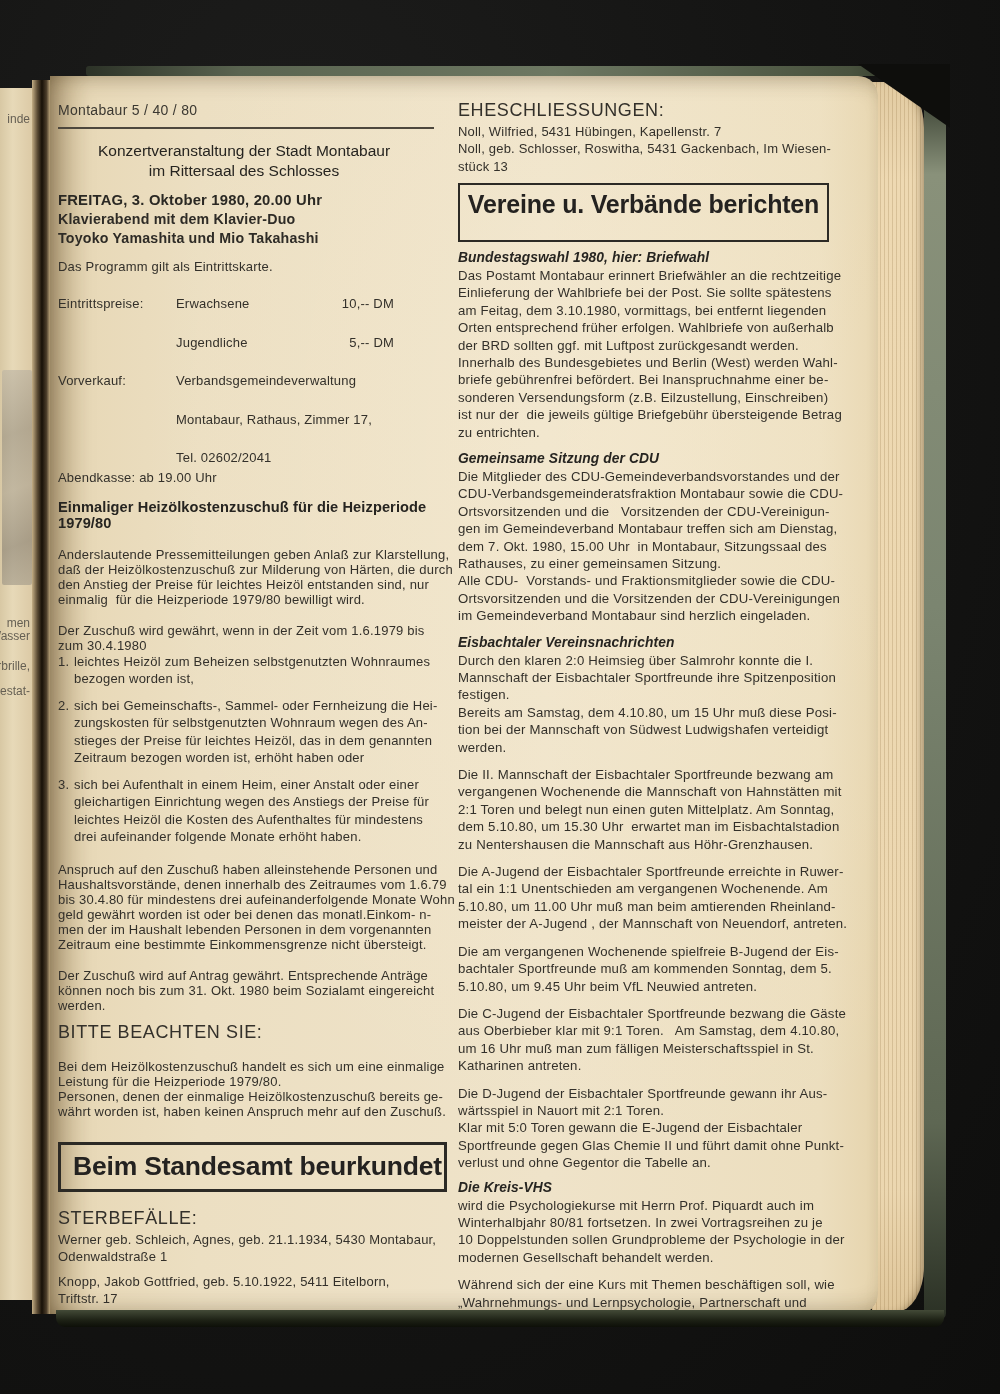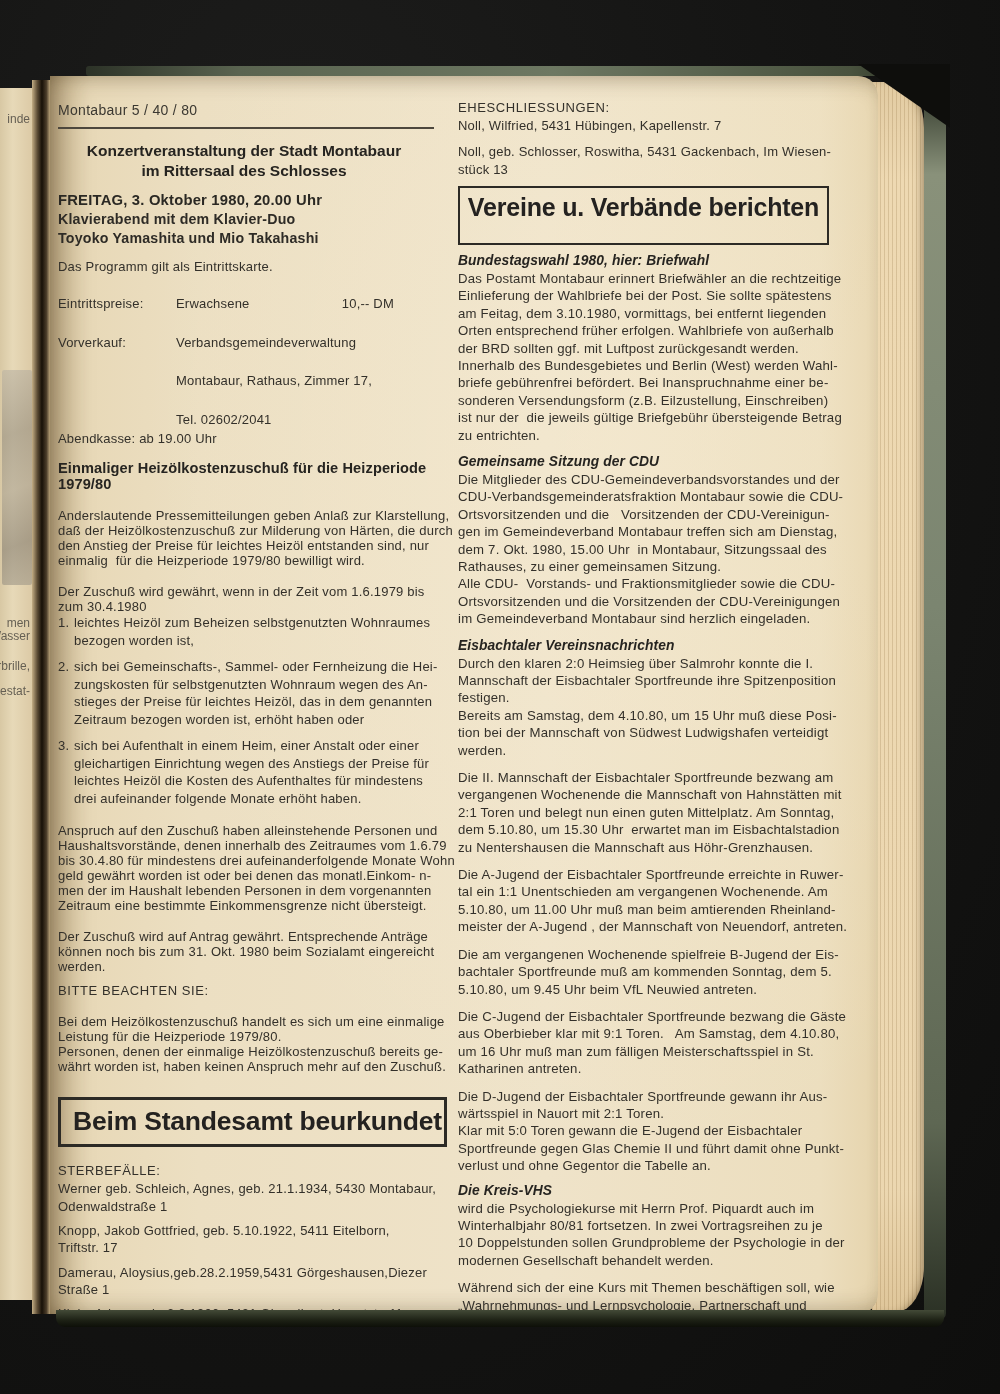--- a/index.html
+++ b/index.html
@@ -45,38 +45,38 @@
     box-shadow:inset 26px 0 34px -20px rgba(55,35,8,.55), inset 0 14px 22px -14px rgba(70,50,15,.35),
       inset 0 -16px 22px -14px rgba(70,50,15,.3);
     color:#33302a;}
   .col-left{position:absolute;left:8px;top:26px;width:394px;}
   .col-right{position:absolute;left:408px;top:24px;width:426px;}
 
   .pre{white-space:pre;}
   .issue{font-size:14px;letter-spacing:.3px;color:#3b3831;}
   .rule{width:376px;height:2px;background:#4d473d;margin:9px 0 12px 0;}
 
-  .c-title{font-weight:700;font-size:15.5px;line-height:19.5px;text-align:center;
+  .c-title{font-weight:400;font-size:15.5px;line-height:19.5px;text-align:center;
     width:372px;margin:2px 0 12px 0;color:#262420;white-space:pre-line;}
   .c-date{font-weight:700;font-size:14.8px;letter-spacing:.2px;color:#2a2823;margin-bottom:2px;}
   .c-perf{font-weight:700;font-size:14.2px;line-height:18.5px;letter-spacing:.2px;color:#2e2b26;white-space:pre;}
   .c-note{font-size:13px;margin-top:12px;letter-spacing:.2px;}
   .trow{white-space:nowrap;font-size:13px;line-height:17.6px;letter-spacing:.2px;}
   .trow .tl{display:inline-block;width:118px;}
   .trow .tv{display:inline-block;width:152px;margin-top:21px;}
   .trow .tp{display:inline-block;width:66px;text-align:right;}
   .boxoffice{font-size:13px;margin-top:3px;letter-spacing:.2px;}
 
   .art-head{font-weight:700;font-size:14.6px;color:#262420;margin:14px 0 3px 0;letter-spacing:.1px;}
   .art-head.rc{font-size:13.8px;margin:8px 0 2px 0;font-style:italic;}
   .p{font-size:13px;line-height:15px;letter-spacing:.2px;margin:16px 0 9px 0;}
   .col-right .p{font-size:13.2px;line-height:17.4px;margin:0 0 10px 0;}
   .nl{display:grid;grid-template-columns:16px 1fr;font-size:13px;line-height:17.5px;
     letter-spacing:.2px;margin:0 0 9px 0;}
-  .caps{font-size:13px;letter-spacing:.6px;margin:4px 0 2px 0;}
+  .caps{font-size:18px;letter-spacing:.6px;margin:4px 0 2px 0;}
 
   .bigbox{border:3px solid #2c2a25;display:inline-block;padding:6px 2px 7px 12px;margin:14px 0 12px 0;}
   .bigbox .t{font-weight:700;font-size:26.5px;letter-spacing:-.2px;color:#242220;white-space:nowrap;}
   .bigbox2{border:2.5px solid #2c2a25;width:371px;box-sizing:border-box;text-align:center;
     padding:5px 4px 21px 4px;margin:8px 0 6px 0;}
   .bigbox2 .t{font-weight:700;font-size:25px;letter-spacing:-.2px;color:#242220;white-space:nowrap;}
 
   .entry{font-size:13px;line-height:17.3px;letter-spacing:.2px;margin:0 0 7px 0;white-space:pre;}
 </style>
 </head>
@@ -108,20 +108,23 @@
       <section>
         <div class="c-title">Konzertveranstaltung der Stadt Montabaur
 im Rittersaal des Schlosses</div>
         <div class="c-date">FREITAG, 3. Oktober 1980, 20.00 Uhr</div>
         <div class="c-perf">Klavierabend mit dem Klavier-Duo
 Toyoko Yamashita und Mio Takahashi</div>
         <div class="c-note">Das Programm gilt als Eintrittskarte.</div>
         <div>
           <div class="trow">
             <span class="tl">Eintrittspreise:</span><span class="tv">Erwachsene</span><span class="tp">10,-- DM</span>
+          </div>
+          <div class="trow">
+            <span class="tl"></span><span class="tv">Jugendliche</span><span class="tp">5,-- DM</span>
           </div>
           <div class="trow">
             <span class="tl">Vorverkauf:</span><span class="tv">Verbandsgemeindeverwaltung</span><span class="tp"></span>
           </div>
           <div class="trow">
             <span class="tl"></span><span class="tv">Montabaur, Rathaus, Zimmer 17,</span><span class="tp"></span>
           </div>
           <div class="trow">
             <span class="tl"></span><span class="tv">Tel. 02602/2041</span><span class="tp"></span>
           </div>
@@ -185,21 +188,21 @@
 Straße 1</div>
         <div class="entry">Klein, Adam, geb. 2.2.1900, 5431 Oberelbert, Hauptstr. 11</div>
         <div class="entry">Gilles, Valentin Joseph, geb. 9.4.1896, 5431 Niederelbert,
 Hauptstr. 65</div>
       </section>
     </div>
 
     <div class="col-right">
       <section>
         <div class="caps" style="margin-top:0">EHESCHLIESSUNGEN:</div>
-        <div class="entry" style="margin-bottom:9px">Noll, Wilfried, 5431 Hübingen, Kapellenstr. 7</div>
+        <div class="entry" style="margin-bottom:0">Noll, Wilfried, 5431 Hübingen, Kapellenstr. 7</div>
         <div class="entry" style="margin-bottom:0">Noll, geb. Schlosser, Roswitha, 5431 Gackenbach, Im Wiesen-
 stück 13</div>
       </section>
 
       <div class="bigbox2">
         <span class="t">Vereine u. Verbände berichten</span>
       </div>
 
       <section>
         <div class="art-head rc">Bundestagswahl 1980, hier: Briefwahl</div>

